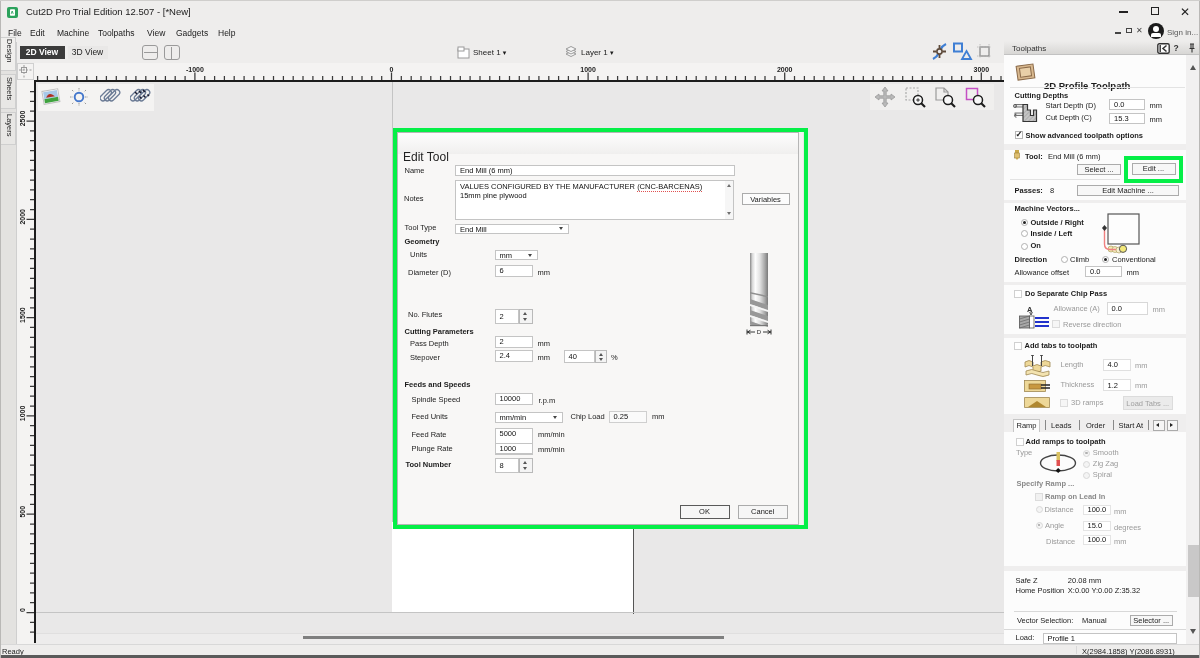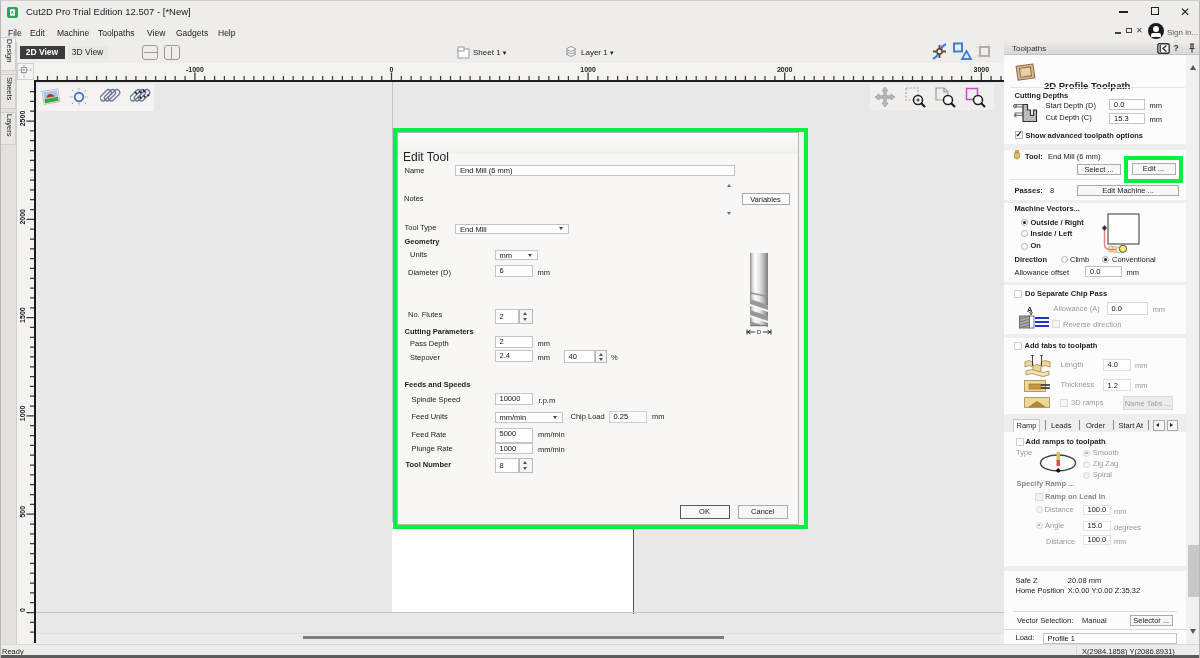--- a/index.html
+++ b/index.html
@@ -188,20 +188,21 @@
 <div class="a" style="left:397px;top:132px;width:406px;height:393.5px;background:#f4f3f2"></div>
 <div id="dlg" class="a" style="left:397px;top:132px;width:402px;height:392.5px;background:#f8f7f6;border:1px solid #b6b6b6">
 
   <div class="a" style="left:0;top:0;width:400px;height:21px;background:linear-gradient(#fdfdfd,#f0efee)"></div>
   <div class="a" style="left:5px;top:17px;font-size:12px;color:#222">Edit Tool</div>
 
   <div class="lbl" style="left:6.5px;top:32.5px">Name</div>
   <div class="inp" style="left:57px;top:31.5px;width:280px;height:11px;line-height:9px">End Mill (6 mm)</div>
 
   <div class="lbl" style="left:6px;top:61px">Notes</div>
+  <div class="inp" style="left:57px;top:47px;width:278.5px;height:40px;font-size:7.5px;line-height:8.5px;padding-top:2px">VALUES CONFIGURED BY THE MANUFACTURER <span style="border-bottom:1px dotted #e05050">(CNC-BARCENAS)</span><br>15mm pine plywood</div>
   <div class="a" style="left:327px;top:48px;width:8px;height:38px;background:#f6f6f6"></div>
   <div class="arr" style="left:329px;top:51px;border-left:2.5px solid transparent;border-right:2.5px solid transparent;border-bottom:3.5px solid #707070"></div>
   <div class="arr" style="left:329px;top:79px;border-left:2.5px solid transparent;border-right:2.5px solid transparent;border-top:3.5px solid #707070"></div>
   <div class="btn" style="left:343.5px;top:60px;width:48px;height:11.5px;line-height:11px;background:#fcfcfc">Variables</div>
 
   <div class="lbl" style="left:6.5px;top:90px">Tool Type</div>
   <div class="dd" style="left:57px;top:90.5px;width:114px;height:10px">End Mill</div>
   <div class="arr" style="left:161px;top:94px;border-left:2.5px solid transparent;border-right:2.5px solid transparent;border-top:3.5px solid #444"></div>
 
   <div class="lbl b" style="left:6.5px;top:104px">Geometry</div>
@@ -235,21 +236,21 @@
   <div class="lbl" style="left:13.5px;top:262px">Spindle Speed</div>
   <div class="inp" style="left:96.5px;top:260px;width:38px;height:11.5px;line-height:10px">10000</div>
   <div class="lbl" style="left:140.5px;top:262.5px">r.p.m</div>
   <div class="lbl" style="left:13.5px;top:278.5px">Feed Units</div>
   <div class="dd" style="left:96.5px;top:278.5px;width:68px;height:11px;line-height:10px">mm/min</div>
   <div class="arr" style="left:155px;top:282.5px;border-left:2.5px solid transparent;border-right:2.5px solid transparent;border-top:3.5px solid #444"></div>
   <div class="lbl" style="left:172.5px;top:279px">Chip Load</div>
   <div class="inp" style="left:210.5px;top:278px;width:38.5px;height:12px;line-height:10.5px;background:#fafafa;border-color:#cfcfcf">0.25</div>
   <div class="lbl" style="left:254px;top:279px">mm</div>
   <div class="lbl" style="left:13.5px;top:296.5px">Feed Rate</div>
-  <div class="inp" style="left:96.5px;top:294.5px;width:38px;height:15px;line-height:10px">5000</div>
+  <div class="inp" style="left:96.5px;top:294.5px;width:38px;height:27px;line-height:10px">5000</div>
   <div class="lbl" style="left:140px;top:297px">mm/min</div>
   <div class="lbl" style="left:13.5px;top:311px">Plunge Rate</div>
   <div class="inp" style="left:96.5px;top:309.5px;width:38px;height:11.5px;line-height:10px">1000</div>
   <div class="lbl" style="left:140px;top:311.5px">mm/min</div>
 
   <div class="lbl b" style="left:7.5px;top:327px">Tool Number</div>
   <div class="inp" style="left:96.5px;top:325px;width:24px;height:14.5px;line-height:13px">8</div>
   <div class="a" style="left:120.5px;top:325px;width:14px;height:14.5px;background:#f4f4f4;border:1px solid #b9b9b9"></div>
   <div class="arr" style="left:125px;top:328px;border-left:2.5px solid transparent;border-right:2.5px solid transparent;border-bottom:3px solid #555"></div>
   <div class="arr" style="left:125px;top:334px;border-left:2.5px solid transparent;border-right:2.5px solid transparent;border-top:3px solid #555"></div>
@@ -413,21 +414,21 @@
   </svg>
   <div class="lbl gy" style="left:56.5px;top:325px">Thickness</div>
   <div class="inp" style="left:98.5px;top:323.5px;width:28.5px;height:12.5px;line-height:11px;border-color:#e0e0e0">1.2</div>
   <div class="lbl gy" style="left:131px;top:326px">mm</div>
   <svg class="a" style="left:20px;top:342px" width="26" height="11" viewBox="0 0 26 11">
     <path d="M0.5 0.5 H25.5 V10.5 H0.5 Z" fill="#eed898" stroke="#a08850" stroke-width="0.8"></path>
     <path d="M4 10 L13 4 L22 10 Z" fill="#b08830"></path>
   </svg>
   <div class="chk" style="left:56px;top:343.5px;border-color:#dcdcdc;background:#f6f6f6"></div>
   <div class="lbl gy" style="left:67px;top:343px">3D ramps</div>
-  <div class="btn" style="left:118.5px;top:340.5px;width:50.5px;height:14px;line-height:13px;background:#ebebeb;border-color:#dcdcdc;color:#a0a0a0">Name Tabs ...</div>
+  <div class="btn" style="left:118.5px;top:340.5px;width:50.5px;height:14px;line-height:13px;background:#ebebeb;border-color:#dcdcdc;color:#a0a0a0">Load Tabs ...</div>
   <div class="gap" style="left:0;top:358.5px;width:182px;height:4.5px"></div>
 
   <div class="gap" style="left:0;top:363px;width:182px;height:13.5px"></div>
   <div class="a" style="left:8.5px;top:363.5px;width:27px;height:13px;background:#fcfcfc;border:1px solid #c6c6c6;border-bottom:none"></div>
   <div class="lbl" style="left:12.5px;top:365.5px">Ramp</div>
   <div class="a" style="left:41px;top:365px;width:1px;height:10px;background:#888"></div>
   <div class="lbl" style="left:47px;top:365.5px">Leads</div>
   <div class="a" style="left:75px;top:365px;width:1px;height:10px;background:#888"></div>
   <div class="lbl" style="left:82px;top:365.5px">Order</div>
   <div class="a" style="left:109px;top:365px;width:1px;height:10px;background:#888"></div>

